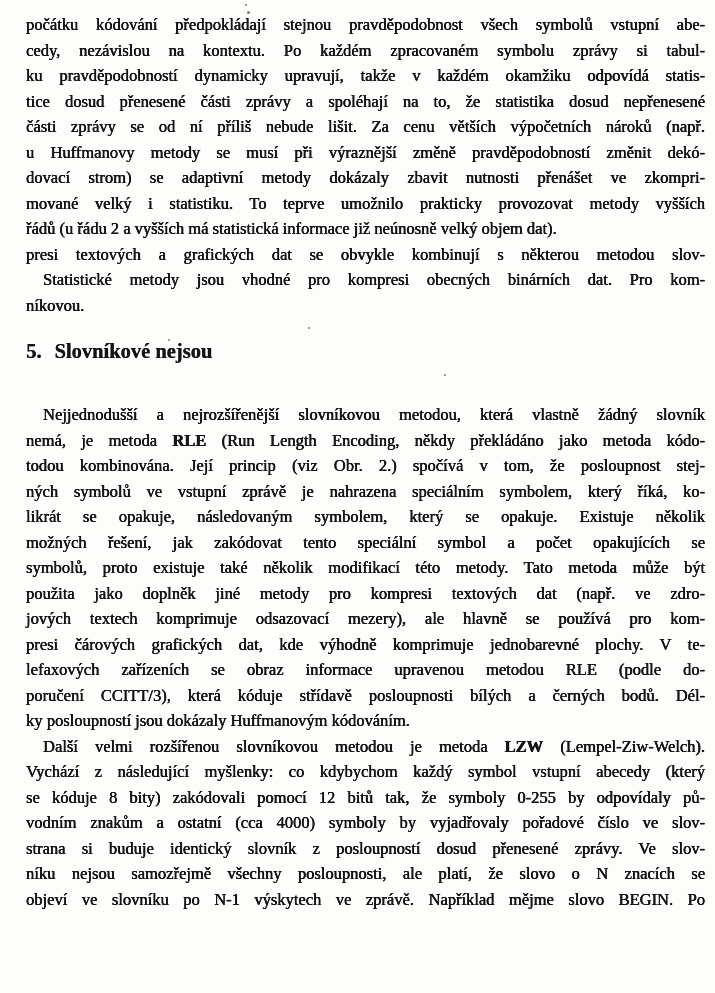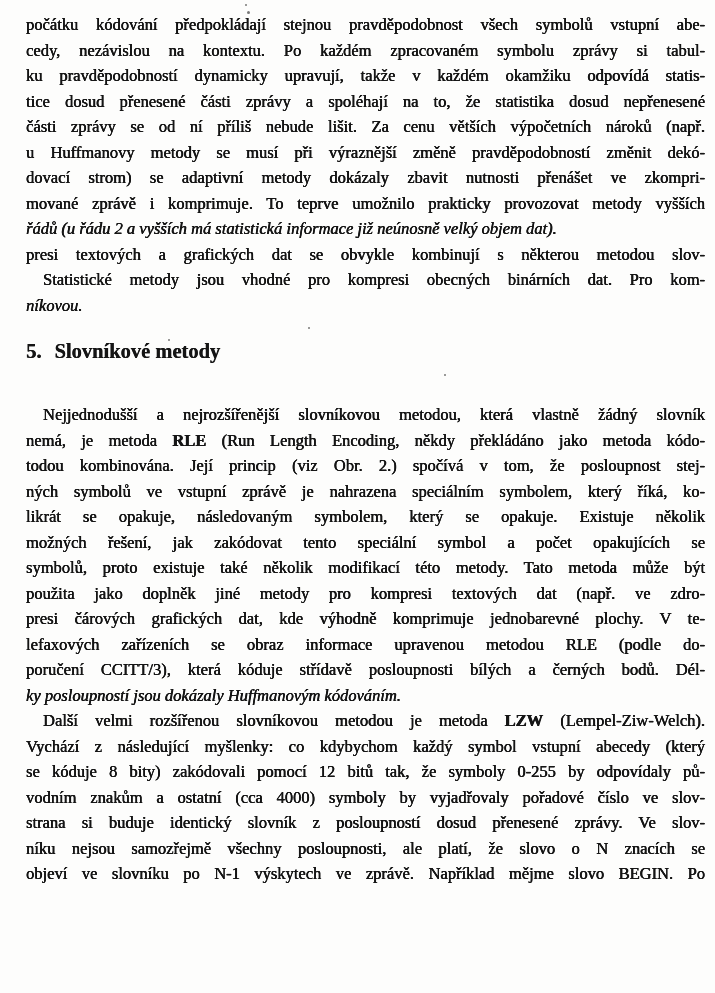--- a/index.html
+++ b/index.html
@@ -24,21 +24,21 @@
   }
   .para { margin: 0; }
   .line {
     font-size: 16.5px;
     line-height: 25.5px;
     text-align: justify;
     text-align-last: justify;
     white-space: normal;
     text-shadow: 0.35px 0 0 currentColor, 0 0.25px 0 currentColor;
   }
-  .line.last { text-align-last: left; font-style: italic; }
+  .line.last { text-align-last: left; }
   .line.first { text-indent: 17px; }
   .heading {
     font-weight: bold;
     font-size: 20.5px;
     line-height: 26px;
     margin-top: 20px;
     margin-bottom: 38px;
     text-shadow: 0.4px 0 0 currentColor;
   }
   .heading .h-num { margin-right: 13px; }
@@ -55,38 +55,39 @@
 <div class="page">
   <div class="content">
       <div class="para">
         <div class="line">počátku kódování předpokládají stejnou pravděpodobnost všech symbolů vstupní abe-</div>
         <div class="line">cedy, nezávislou na kontextu. Po každém zpracovaném symbolu zprávy si tabul-</div>
         <div class="line">ku pravděpodobností dynamicky upravují, takže v každém okamžiku odpovídá statis-</div>
         <div class="line">tice dosud přenesené části zprávy a spoléhají na to, že statistika dosud nepřenesené</div>
         <div class="line">části zprávy se od ní příliš nebude lišit. Za cenu větších výpočetních nároků (např.</div>
         <div class="line">u Huffmanovy metody se musí při výraznější změně pravděpodobností změnit dekó-</div>
         <div class="line">dovací strom) se adaptivní metody dokázaly zbavit nutnosti přenášet ve zkompri-</div>
-        <div class="line">mované zprávě i komprimuje. To teprve umožnilo prakticky provozovat metody vyšších</div>
+        <div class="line">mované velký i statistiku. To teprve umožnilo prakticky provozovat metody vyšších</div>
         <div class="line last">řádů (u řádu 2 a vyšších má statistická informace již neúnosně velký objem dat).</div>
       </div>
       <div class="para">
         <div class="line">presi textových a grafických dat se obvykle kombinují s některou metodou slov-</div>
         <div class="line first">Statistické metody jsou vhodné pro kompresi obecných binárních dat. Pro kom-</div>
         <div class="line last">níkovou.</div>
       </div>
-      <div class="heading"><span class="h-num">5.</span><span>Slovníkové metody</span></div>
+      <div class="heading"><span class="h-num">5.</span><span>Slovníkové nejsou</span></div>
       <div class="para">
         <div class="line first">Nejjednodušší a nejrozšířenější slovníkovou metodou, která vlastně žádný slovník</div>
         <div class="line">nemá, je metoda <b>RLE</b> (Run Length Encoding, někdy překládáno jako metoda kódo-</div>
         <div class="line">todou kombinována. Její princip (viz Obr. 2.) spočívá v tom, že posloupnost stej-</div>
         <div class="line">ných symbolů ve vstupní zprávě je nahrazena speciálním symbolem, který říká, ko-</div>
         <div class="line">likrát se opakuje, následovaným symbolem, který se opakuje. Existuje několik</div>
         <div class="line">možných řešení, jak zakódovat tento speciální symbol a počet opakujících se</div>
         <div class="line">symbolů, proto existuje také několik modifikací této metody. Tato metoda může být</div>
         <div class="line">použita jako doplněk jiné metody pro kompresi textových dat (např. ve zdro-</div>
+        <div class="line">jových textech komprimuje odsazovací mezery), ale hlavně se používá pro kom-</div>
         <div class="line">presi čárových grafických dat, kde výhodně komprimuje jednobarevné plochy. V te-</div>
         <div class="line">lefaxových zařízeních se obraz informace upravenou metodou RLE (podle do-</div>
         <div class="line">poručení CCITT/3), která kóduje střídavě posloupnosti bílých a černých bodů. Dél-</div>
         <div class="line last">ky posloupností jsou dokázaly Huffmanovým kódováním.</div>
       </div>
       <div class="para">
         <div class="line first">Další velmi rozšířenou slovníkovou metodou je metoda <b>LZW</b> (Lempel-Ziw-Welch).</div>
         <div class="line">Vychází z následující myšlenky: co kdybychom každý symbol vstupní abecedy (který</div>
         <div class="line">se kóduje 8 bity) zakódovali pomocí 12 bitů tak, že symboly 0-255 by odpovídaly pů-</div>
         <div class="line">vodním znakům a ostatní (cca 4000) symboly by vyjadřovaly pořadové číslo ve slov-</div>

